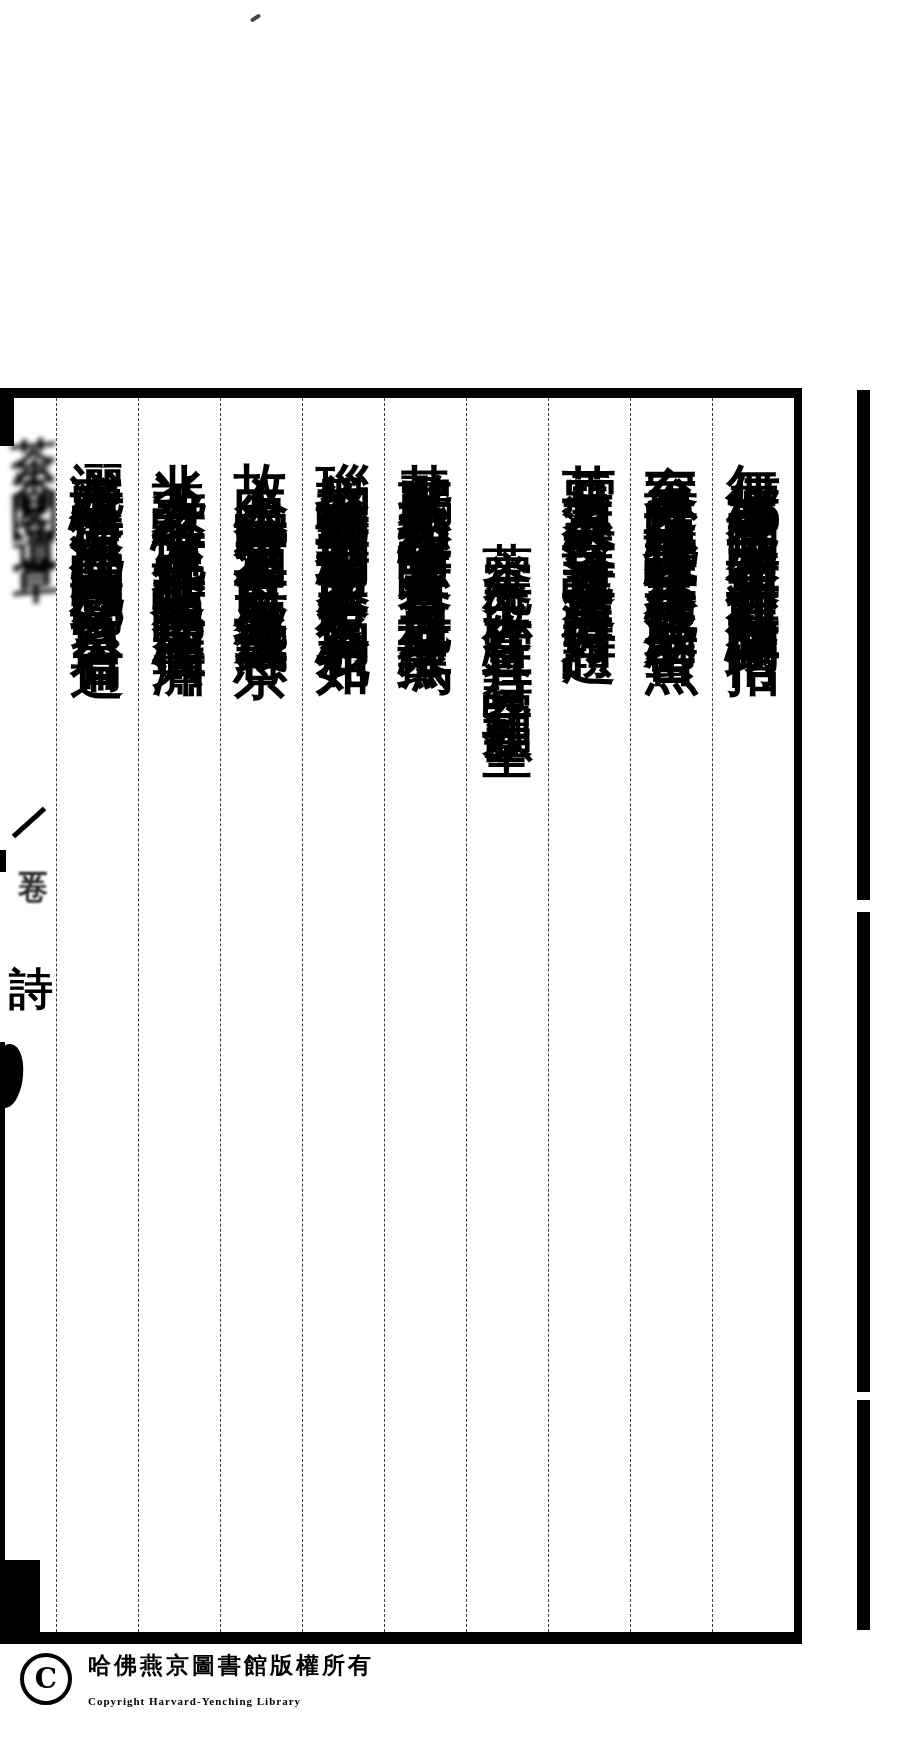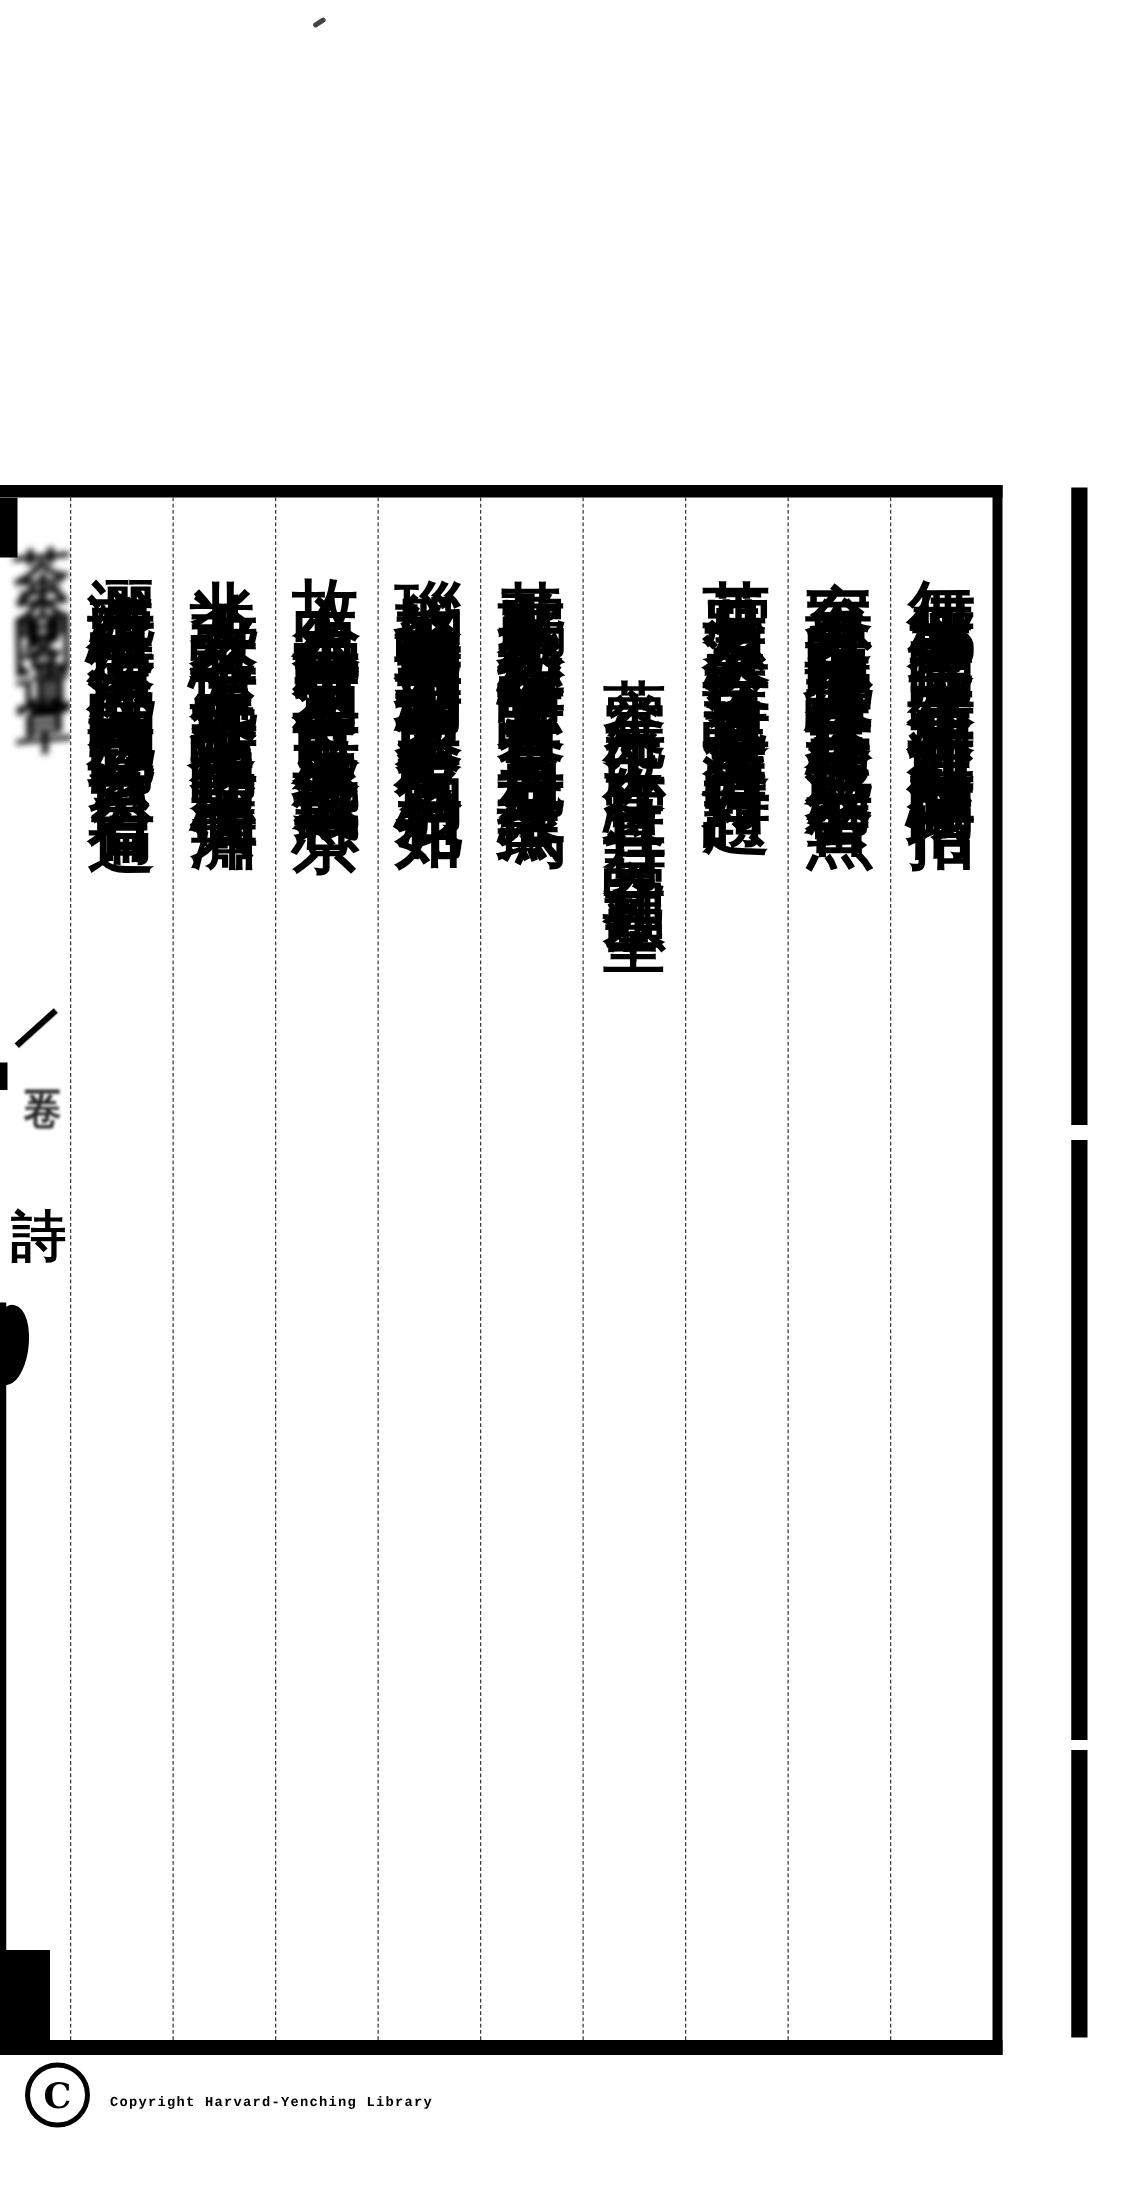--- a/index.html
+++ b/index.html
@@ -83,21 +83,21 @@
     display:flex;align-items:center;justify-content:center;
     font:bold 28px "DejaVu Serif","Liberation Serif",serif;flex:0 0 auto;
   }
   .stamp-lines{display:flex;flex-direction:column;}
   .stamp-zh{
     font-family:"DejaVu Sans","Liberation Sans",sans-serif;
     font-weight:bold;font-size:23px;letter-spacing:3px;
     filter:contrast(1.2);
   }
   .stamp-en{
-    font-family:Liberation Mono, monospace;
+    font-family:Liberation Serif, serif;
     font-weight:bold;font-size:11px;letter-spacing:1px;margin-top:14px;
   }
 </style>
 </head>
 <body>
 
 <div class="top-mark"></div>
 
 <div class="frame">
   <div class="columns">
@@ -124,15 +124,16 @@
   </div>
 </div>
 
 <div class="edge-bar s1"></div>
 <div class="edge-bar s2"></div>
 <div class="edge-bar s3"></div>
 
 <div class="stamp">
   <div class="c-circle">C</div>
   <div class="stamp-lines">
+    <div class="stamp-zh">哈佛燕京圖書館版權所有</div>
     <div class="stamp-en">Copyright Harvard-Yenching Library</div>
   </div>
 </div>
 
 </body></html>

